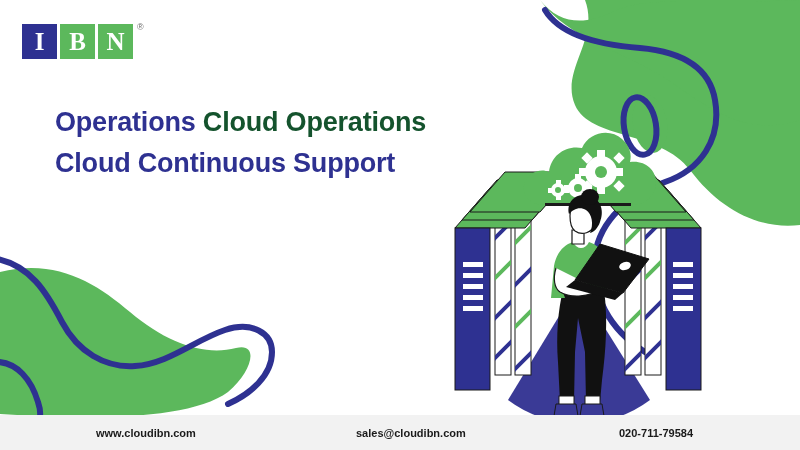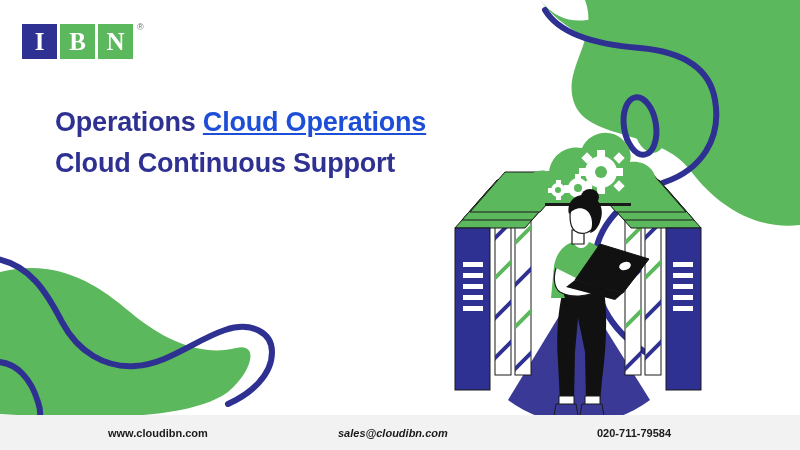--- a/index.html
+++ b/index.html
@@ -65,21 +65,21 @@
     left: 55px;
     top: 102px;
     z-index: 4;
     font-size: 27px;
     font-weight: bold;
     line-height: 1.5;
     letter-spacing: -0.2px;
     color: #2e3191;
     white-space: nowrap;
   }
-  #headline .accent { color: #1d4ed8; text-decoration: underline; }
+  #headline .accent { color: #14532d; }
   .headline-line { display: block; }
 
   
   #footer-bar {
     position: absolute;
     left: 0;
     bottom: 0;
     width: 800px;
     height: 35px;
     background: #f2f2f2;
@@ -87,23 +87,23 @@
     display: flex;
     align-items: center;
   }
   .footer-item {
     font-size: 11px;
     font-weight: bold;
     color: #1a1a1a;
     position: absolute;
     white-space: nowrap;
   }
-  #footer-web   { left: 108px; }
-  #footer-mail  { left: 338px; font-style: italic; }
-  #footer-phone { left: 597px; }
+  #footer-web   { left: 96px; }
+  #footer-mail  { left: 356px; }
+  #footer-phone { left: 619px; }
 </style>
 </head>
 <body>
 
 <div id="banner">
 
   <svg class="layer" id="bg-decor" viewBox="0 0 800 450">
 
     <path fill="#5cb85c" d="M585,0 C600,40 560,70 575,105 C590,140 660,130 690,170
              C720,210 760,230 800,225 L800,0 Z"></path>

